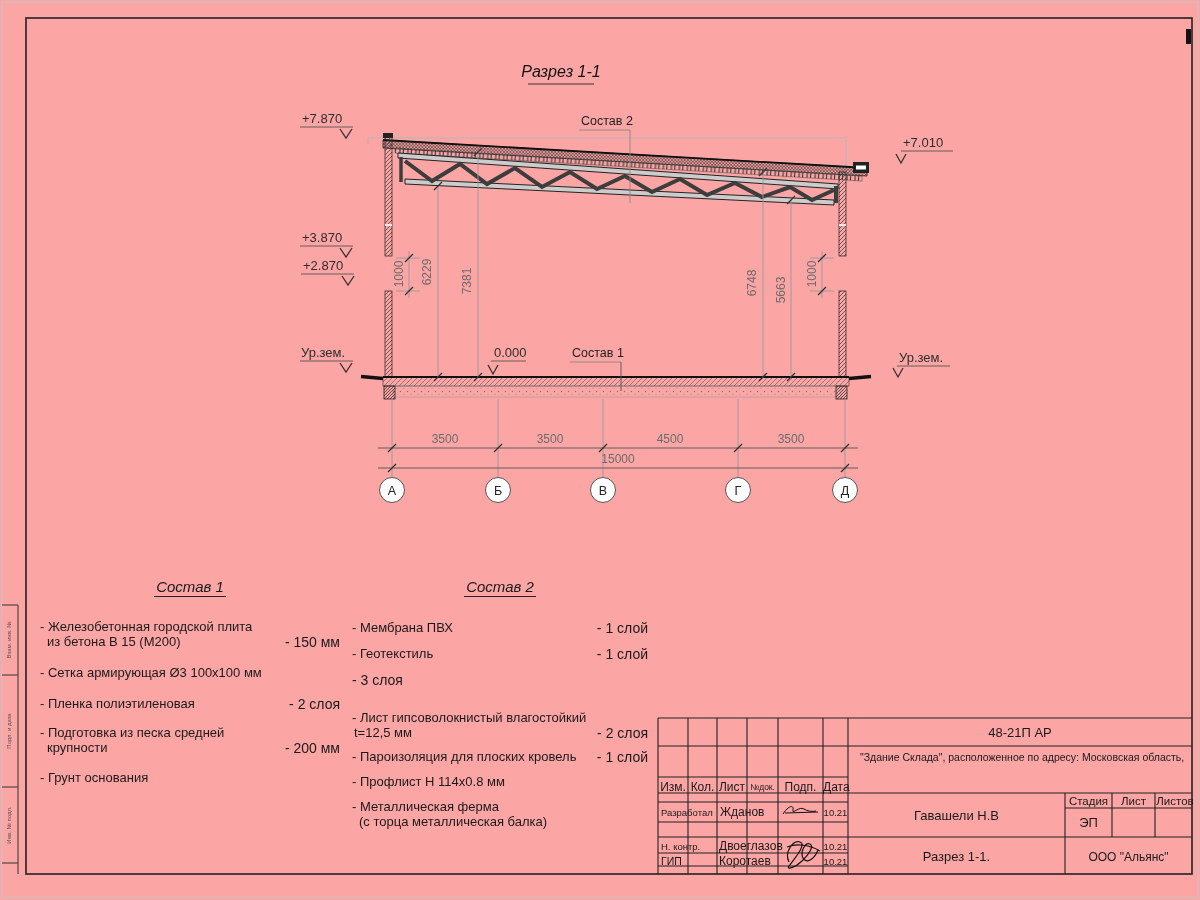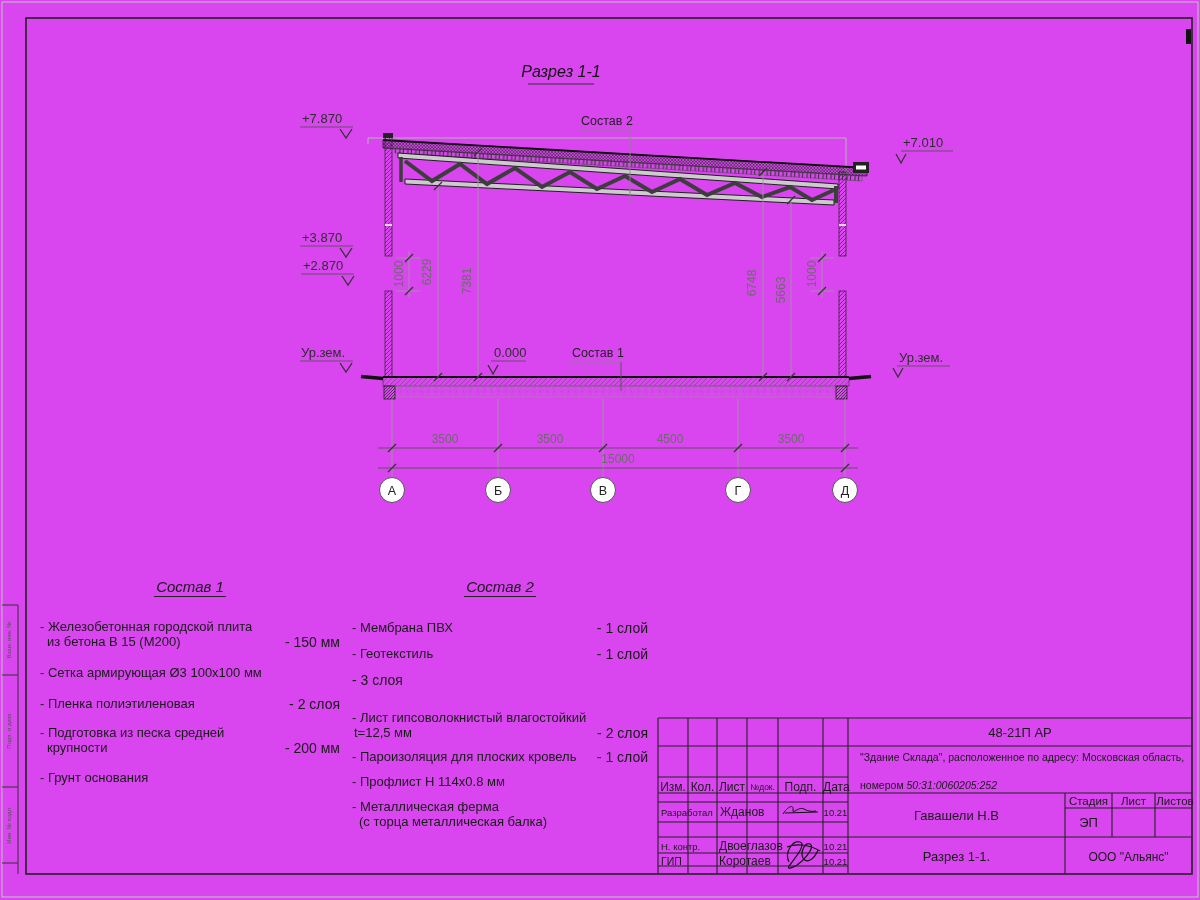--- a/index.html
+++ b/index.html
@@ -1,16 +1,16 @@
 <!DOCTYPE html>
 <html><head>
 <meta charset="utf-8">
 <style>
   html,body{margin:0;padding:0;background:#e8e8e8;}
-  #sheet{position:relative;width:1200px;height:900px;background:#d946ef;overflow:hidden;
+  #sheet{position:relative;width:1200px;height:900px;background:#fca5a5;overflow:hidden;
          font-family:"Liberation Sans", sans-serif;color:#1a1a1a;}
   #cad{position:absolute;left:0;top:0;width:1200px;height:900px;}
   svg text{font-family:"Liberation Sans", sans-serif;}
   .dimtxt{font-size:12px;fill:#6b6b6b;}
   .lvltxt{font-size:13px;fill:#2e2e2e;}
   .axtxt{font-size:12.5px;fill:#222;}
   .reftxt{font-size:12.5px;fill:#222;}
   .sheettitle{font-size:16px;font-style:italic;fill:#111;}
   .stamp-rot{font-size:6px;fill:#555;}
   .list{position:absolute;width:300px;}
@@ -306,23 +306,20 @@
     <div class="lv"></div>
   </div>
   <div class="li" style="top:222px;">
     <div class="lt"><span>- Металлическая ферма</span><span class="l2">(с торца металлическая балка)</span></div>
     <div class="lv"></div>
   </div>
 </div>
 
 <div class="tb c" style="left:848px;top:725px;width:344px;font-size:13px;"><span>48-21П АР</span></div>
 <div class="tb desc" style="left:860px;top:750px;width:330px;">"Здание Склада", расположенное по адресу: Московская область,</div>
-<div class="tb desc" style="left:860px;top:778px;width:330px;">
-  <span>номером </span><span class="it">50:31:0060205:252</span>
-</div>
 
 <div class="tb c" style="left:658px;top:780px;width:30px;">Изм.</div>
 <div class="tb c" style="left:688px;top:780px;width:29px;">Кол.</div>
 <div class="tb c" style="left:717px;top:780px;width:30px;">Лист</div>
 <div class="tb c tiny" style="left:747px;top:782px;width:31px;">№док.</div>
 <div class="tb c" style="left:778px;top:780px;width:45px;">Подп.</div>
 <div class="tb c" style="left:823px;top:780px;width:25px;">Дата</div>
 
 <div class="tb small" style="left:661px;top:807px;">Разработал</div>
 <div class="tb name" style="left:720px;top:805px;">Жданов</div>

